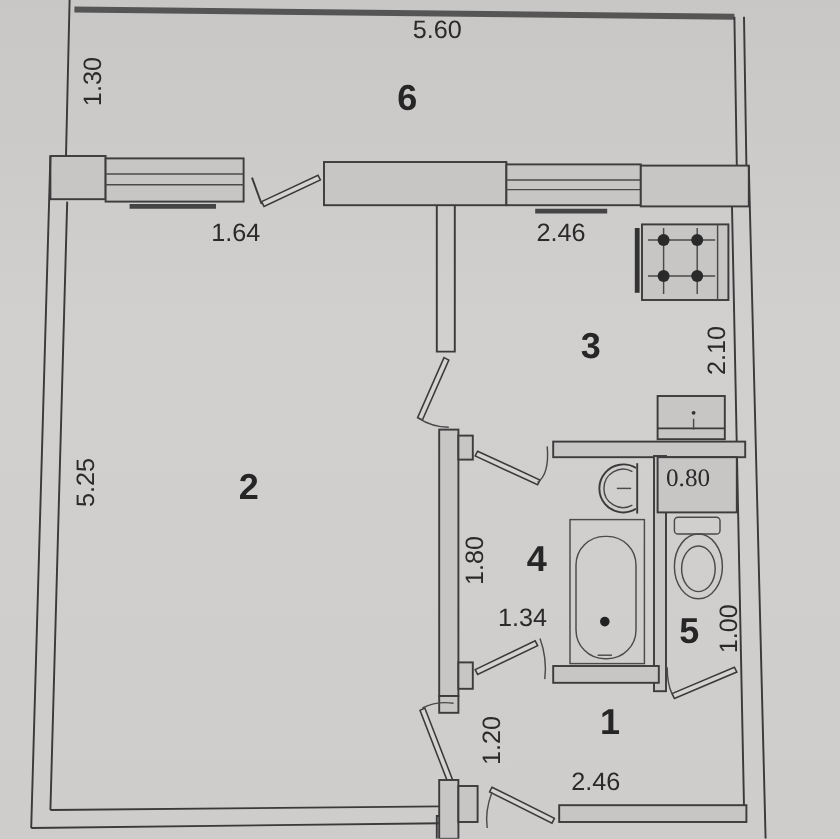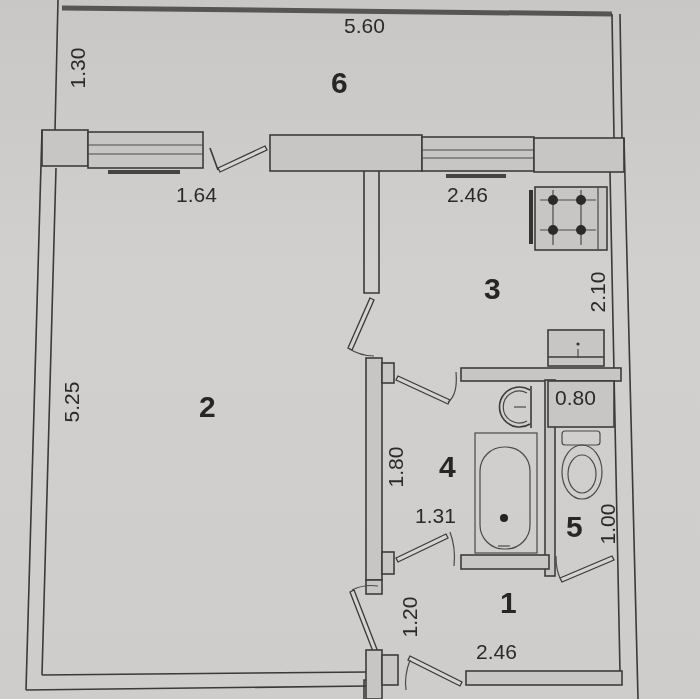--- a/index.html
+++ b/index.html
@@ -151,19 +151,19 @@
 <div class="label room-num" style="left:439px;top:450px;">4</div>
 <div class="label room-num" style="left:566px;top:510px;">5</div>
 <div class="label room-num" style="left:500px;top:586px;">1</div>
 
 <div class="label dim" style="left:300px;top:14px;margin-left:44px;">5.60</div>
 <div class="label dim rot" style="left:58px;top:56px;">1.30</div>
 <div class="label dim" style="left:176px;top:183px;">1.64</div>
 <div class="label dim rot" style="left:52px;top:390px;">5.25</div>
 <div class="label dim" style="left:447px;top:183px;">2.46</div>
 <div class="label dim rot" style="left:578px;top:280px;">2.10</div>
-<div class="label dim" style="left:415px;top:504px;">1.31</div>
+<div class="label dim" style="left:415px;top:504px;">1.34</div>
 <div class="label dim rot" style="left:376px;top:455px;">1.80</div>
-<div class="label dim" style="left:555px;top:386px;">0.80</div>
+<div class="label dim" style="left:555px;top:386px;font-family:Liberation Serif, serif;">0.80</div>
 <div class="label dim rot" style="left:588px;top:512px;">1.00</div>
 <div class="label dim" style="left:476px;top:640px;">2.46</div>
 <div class="label dim rot" style="left:390px;top:605px;">1.20</div>
 </div>
 
 </body></html>

